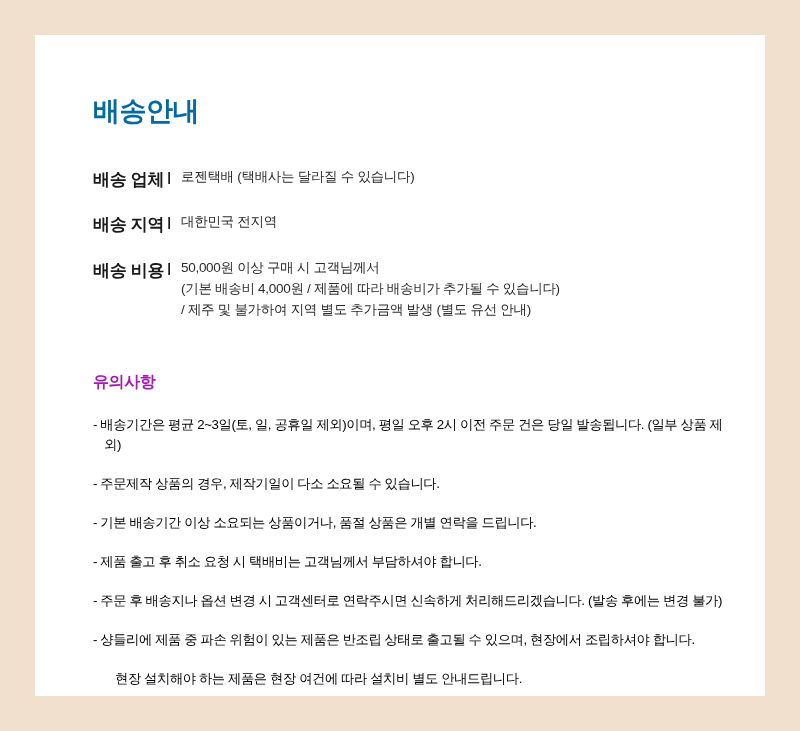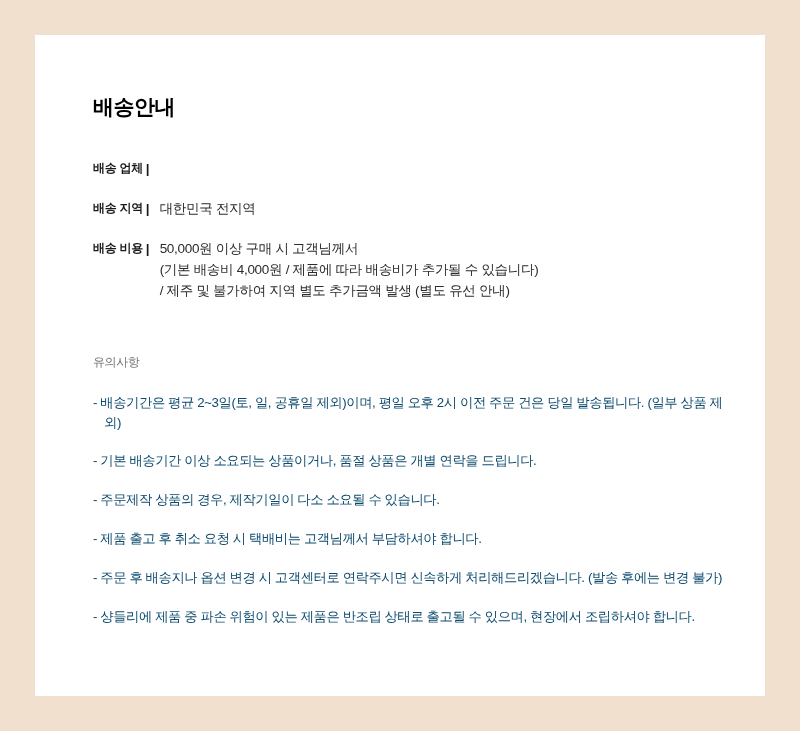--- a/index.html
+++ b/index.html
@@ -23,78 +23,78 @@
     box-sizing: border-box;
     padding: 0;
   }
   .inner {
     position: absolute;
     left: 58px;
     top: 40px;
     right: 30px;
   }
   .heading {
-    font-size: 21px;
+    font-size: 27px;
     font-weight: bold;
-    color: #000000;
+    color: #0369a1;
     letter-spacing: -0.5px;
     margin: 0 0 0 0;
     padding-top: 18px;
   }
   .ship-block {
     margin-top: 38px;
   }
   .ship-row {
     display: flex;
     align-items: flex-start;
     margin-bottom: 19px;
     font-size: 13.5px;
     color: #2b2b2b;
     line-height: 1.55;
   }
   .ship-label {
     font-weight: bold;
     color: #1a1a1a;
     white-space: nowrap;
-    font-size: 12px;
+    font-size: 17px;
     letter-spacing: -0.3px;
   }
   .ship-bar {
     font-weight: bold;
     color: #1a1a1a;
     margin: 0 10px 0 3px;
   }
   .ship-value {
     letter-spacing: -0.3px;
   }
   .ship-value .sub-line {
     display: block;
     padding-left: 34px;
     text-indent: -34px;
   }
   .ship-value .sub-line:first-child {
     padding-left: 0;
     text-indent: 0;
   }
   .notice-heading {
-    font-size: 12px;
-    font-weight: normal;
-    color: #737373;
+    font-size: 16px;
+    font-weight: bold;
+    color: #a21caf;
     margin-top: 52px;
     margin-bottom: 0;
     letter-spacing: -0.4px;
   }
   .notice-list {
     margin: 22px 0 0 0;
     padding: 0;
     list-style: none;
   }
   .notice-list li {
     font-size: 13.3px;
-    color: #0c4a6e;
+    color: #000000;
     line-height: 1.5;
     margin-bottom: 19px;
     letter-spacing: -0.4px;
     padding-left: 11px;
     text-indent: -11px;
   }
   .notice-list li .wrap2 {
     display: block;
     padding-left: 11px;
     text-indent: 0;
@@ -106,20 +106,21 @@
 <div class="page">
   <div class="inner">
 
     <h1 class="heading">배송안내</h1>
 
     <div class="ship-block">
 
       <div class="ship-row">
         <span class="ship-label">배송 업체</span>
         <span class="ship-bar">|</span>
+        <span class="ship-value">로젠택배 (택배사는 달라질 수 있습니다)</span>
       </div>
 
       <div class="ship-row">
         <span class="ship-label">배송 지역</span>
         <span class="ship-bar">|</span>
         <span class="ship-value">대한민국 전지역</span>
       </div>
 
       <div class="ship-row">
         <span class="ship-label">배송 비용</span>
@@ -130,23 +131,24 @@
           <span class="sub-line">/ 제주 및 불가하여 지역 별도 추가금액 발생 (별도 유선 안내)</span>
         </span>
       </div>
 
     </div>
 
     <h2 class="notice-heading">유의사항</h2>
 
     <ul class="notice-list">
       <li>- 배송기간은 평균 2~3일(토, 일, 공휴일 제외)이며, 평일 오후 2시 이전 주문 건은 당일 발송됩니다. (일부 상품 제외)</li>
+      <li>- 주문제작 상품의 경우, 제작기일이 다소 소요될 수 있습니다.</li>
       <li>- 기본 배송기간 이상 소요되는 상품이거나, 품절 상품은 개별 연락을 드립니다.</li>
-      <li>- 주문제작 상품의 경우, 제작기일이 다소 소요될 수 있습니다.</li>
       <li>- 제품 출고 후 취소 요청 시 택배비는 고객님께서 부담하셔야 합니다.</li>
       <li>- 주문 후 배송지나 옵션 변경 시 고객센터로 연락주시면 신속하게 처리해드리겠습니다. (발송 후에는 변경 불가)</li>
       <li>- 샹들리에 제품 중 파손 위험이 있는 제품은 반조립 상태로 출고될 수 있으며, 현장에서 조립하셔야 합니다.</li>
       <li>
+        <span class="wrap2">현장 설치해야 하는 제품은 현장 여건에 따라 설치비 별도 안내드립니다.</span>
       </li>
     </ul>
 
   </div>
 </div>
 
 </body></html>

